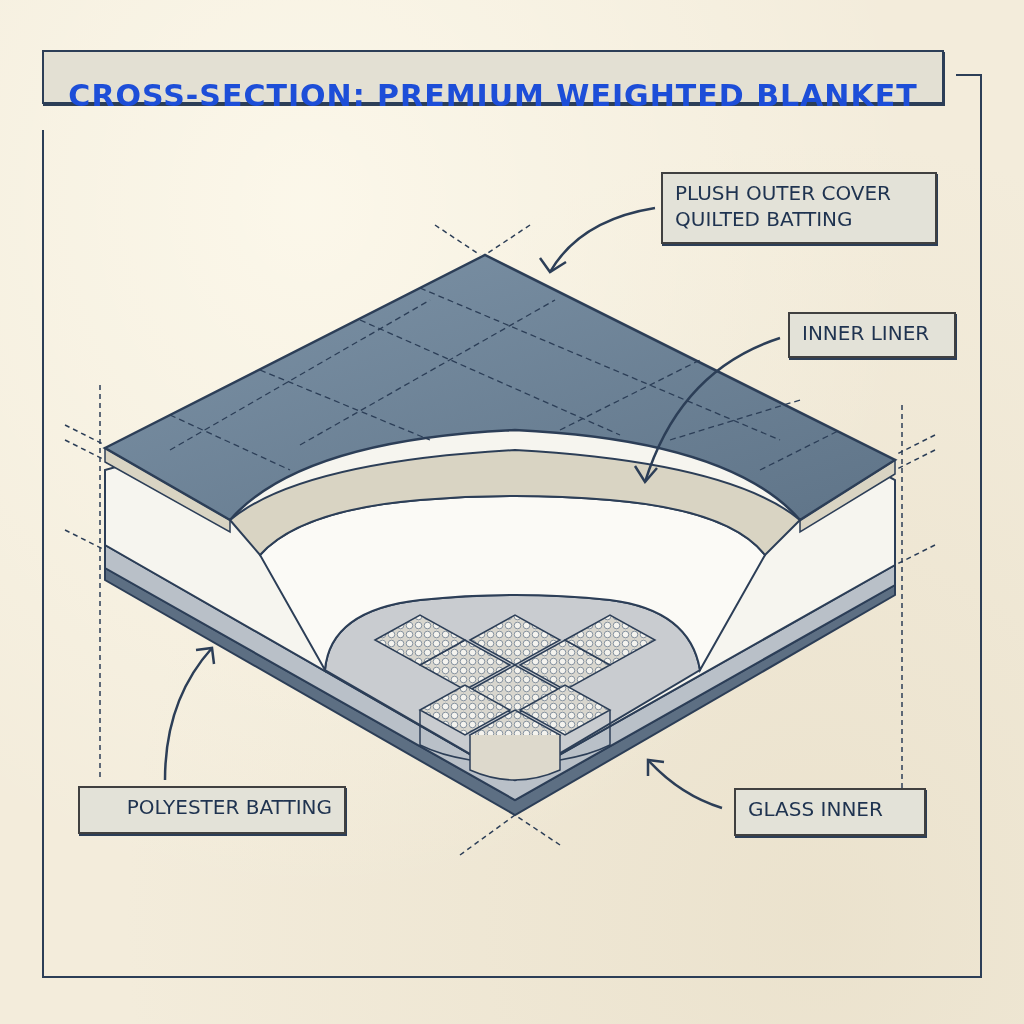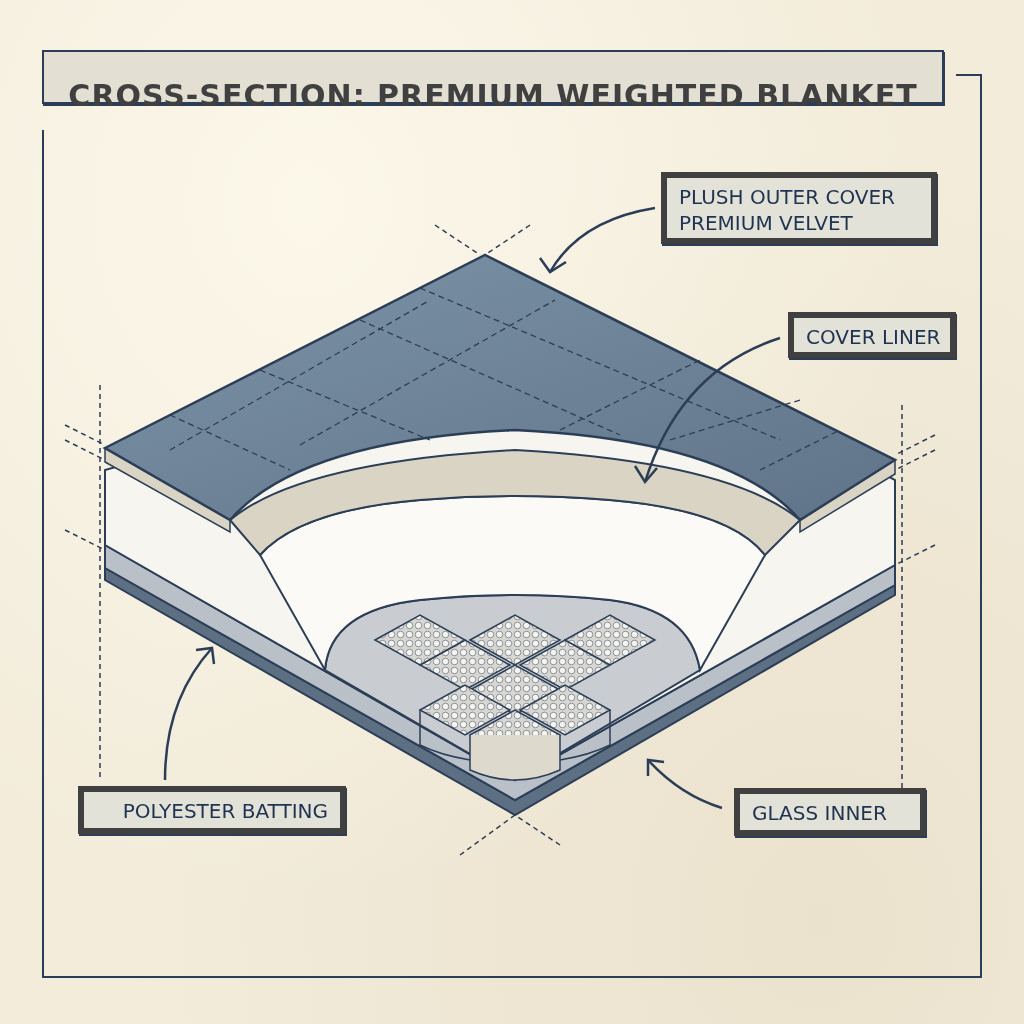--- a/index.html
+++ b/index.html
@@ -16,26 +16,26 @@
       #f3ecdb;
   }
   .frame-line { position:absolute; background:#2c3e57; }
   .title-box {
     position:absolute; left:42px; top:50px; width:898px; height:50px;
     background:#e3e0d3; border:2px solid #2c3e57;
     box-shadow: 1px 2px 0 #2c3e57;
     display:flex; align-items:center; justify-content:center;
   }
   .title-text {
-    color:#404040; font-size:30px; font-weight:bold; letter-spacing:1px;
+    color:#1d4ed8; font-size:30px; font-weight:bold; letter-spacing:1px;
     font-family:"DejaVu Sans", sans-serif;
     margin-top:36px;
   }
   .label-box {
-    position:absolute; background:#e3e2d8; border:6px solid #404040;
+    position:absolute; background:#e3e2d8; border:2px solid #404040;
     box-shadow: 1px 2px 0 #2c3e57;
     color:#1f3350; font-size:20px; line-height:26px;
     padding:6px 12px; box-sizing:border-box;
     font-family:"DejaVu Sans", sans-serif;
   }
   .label-box span { display:block; white-space:nowrap; }
   svg.diagram { position:absolute; left:0; top:0; }
 </style>
 </head>
 <body>
@@ -128,23 +128,23 @@
     <path d="M635,466 L645,482 L657,468"></path>
     <path d="M165,780 Q165,700 212,648"></path>
     <path d="M196,650 L212,648 L214,664"></path>
     <path d="M722,808 Q680,795 648,760"></path>
     <path d="M648,776 L648,760 L664,762"></path>
   </g>
 </svg>
 
 <div class="label-box" style="left:661px; top:172px; width:276px; height:72px;">
   <span>PLUSH OUTER COVER</span>
-  <span>PREMIUM VELVET</span>
+  <span>QUILTED BATTING</span>
 </div>
 <div class="label-box" style="left:788px; top:312px; width:168px; height:46px;">
-  <span>COVER LINER</span>
+  <span>INNER LINER</span>
 </div>
 <div class="label-box" style="left:78px; top:786px; width:268px; height:48px;text-align:right;">
   <span>POLYESTER BATTING</span>
 </div>
 <div class="label-box" style="left:734px; top:788px; width:192px; height:48px;">
   <span>GLASS INNER</span>
 </div>
 
 </body></html>

